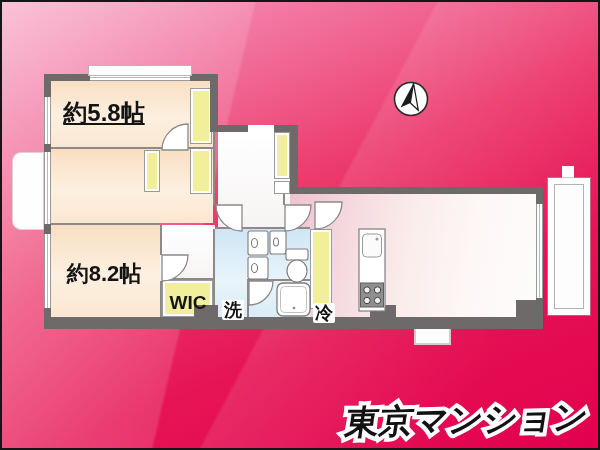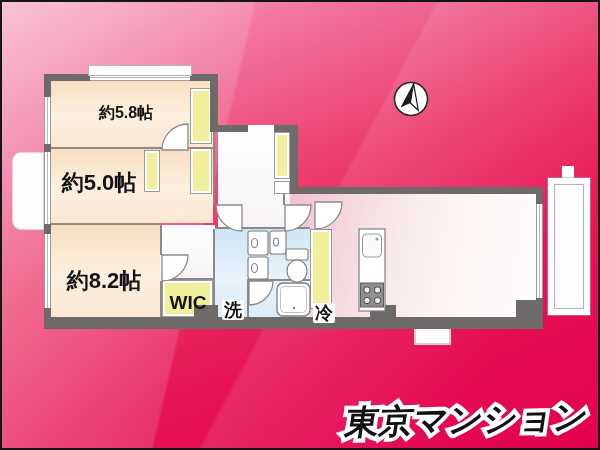--- a/index.html
+++ b/index.html
@@ -138,23 +138,22 @@
 
     <g>
       <circle cx="409" cy="97" r="16.5" fill="#ffffff" stroke="#2a2a2a" stroke-width="1.6"></circle>
       <g transform="rotate(9 409 97)">
         <path d="M409,81 L400,107 L409,101 Z" fill="#1c1c1c"></path>
         <path d="M409,81 L418,107 L409,101 Z" fill="#ffffff" stroke="#1c1c1c" stroke-width="1.2"></path>
       </g>
     </g>
   </svg>
 
-  <div class="rlabel" style="left:124px;top:111px;font-size:16px;">約5.8帖</div>
-  <div class="rlabel" style="left:97px;top:181px;font-size:22px;">約5.0帖</div>
-  <div class="rlabel" style="left:102px;top:279px;font-size:22px;">約8.2帖</div>
+  <div class="rlabel" style="left:102px;top:111px;font-size:24px;text-decoration:underline;">約5.8帖</div>
+  <div class="rlabel" style="left:102px;top:272px;font-size:22px;">約8.2帖</div>
   <div class="rlabel" style="left:186px;top:300px;font-size:19px;">WIC</div>
   <div class="rlabel tag" style="left:231px;top:308px;font-size:18px;">洗</div>
   <div class="rlabel tag" style="left:322px;top:311px;font-size:18px;">冷</div>
 
   <div class="logo">
     <span class="lo">東京マンション</span>
     <span class="lf">東京マンション</span>
   </div>
 
 </div>

